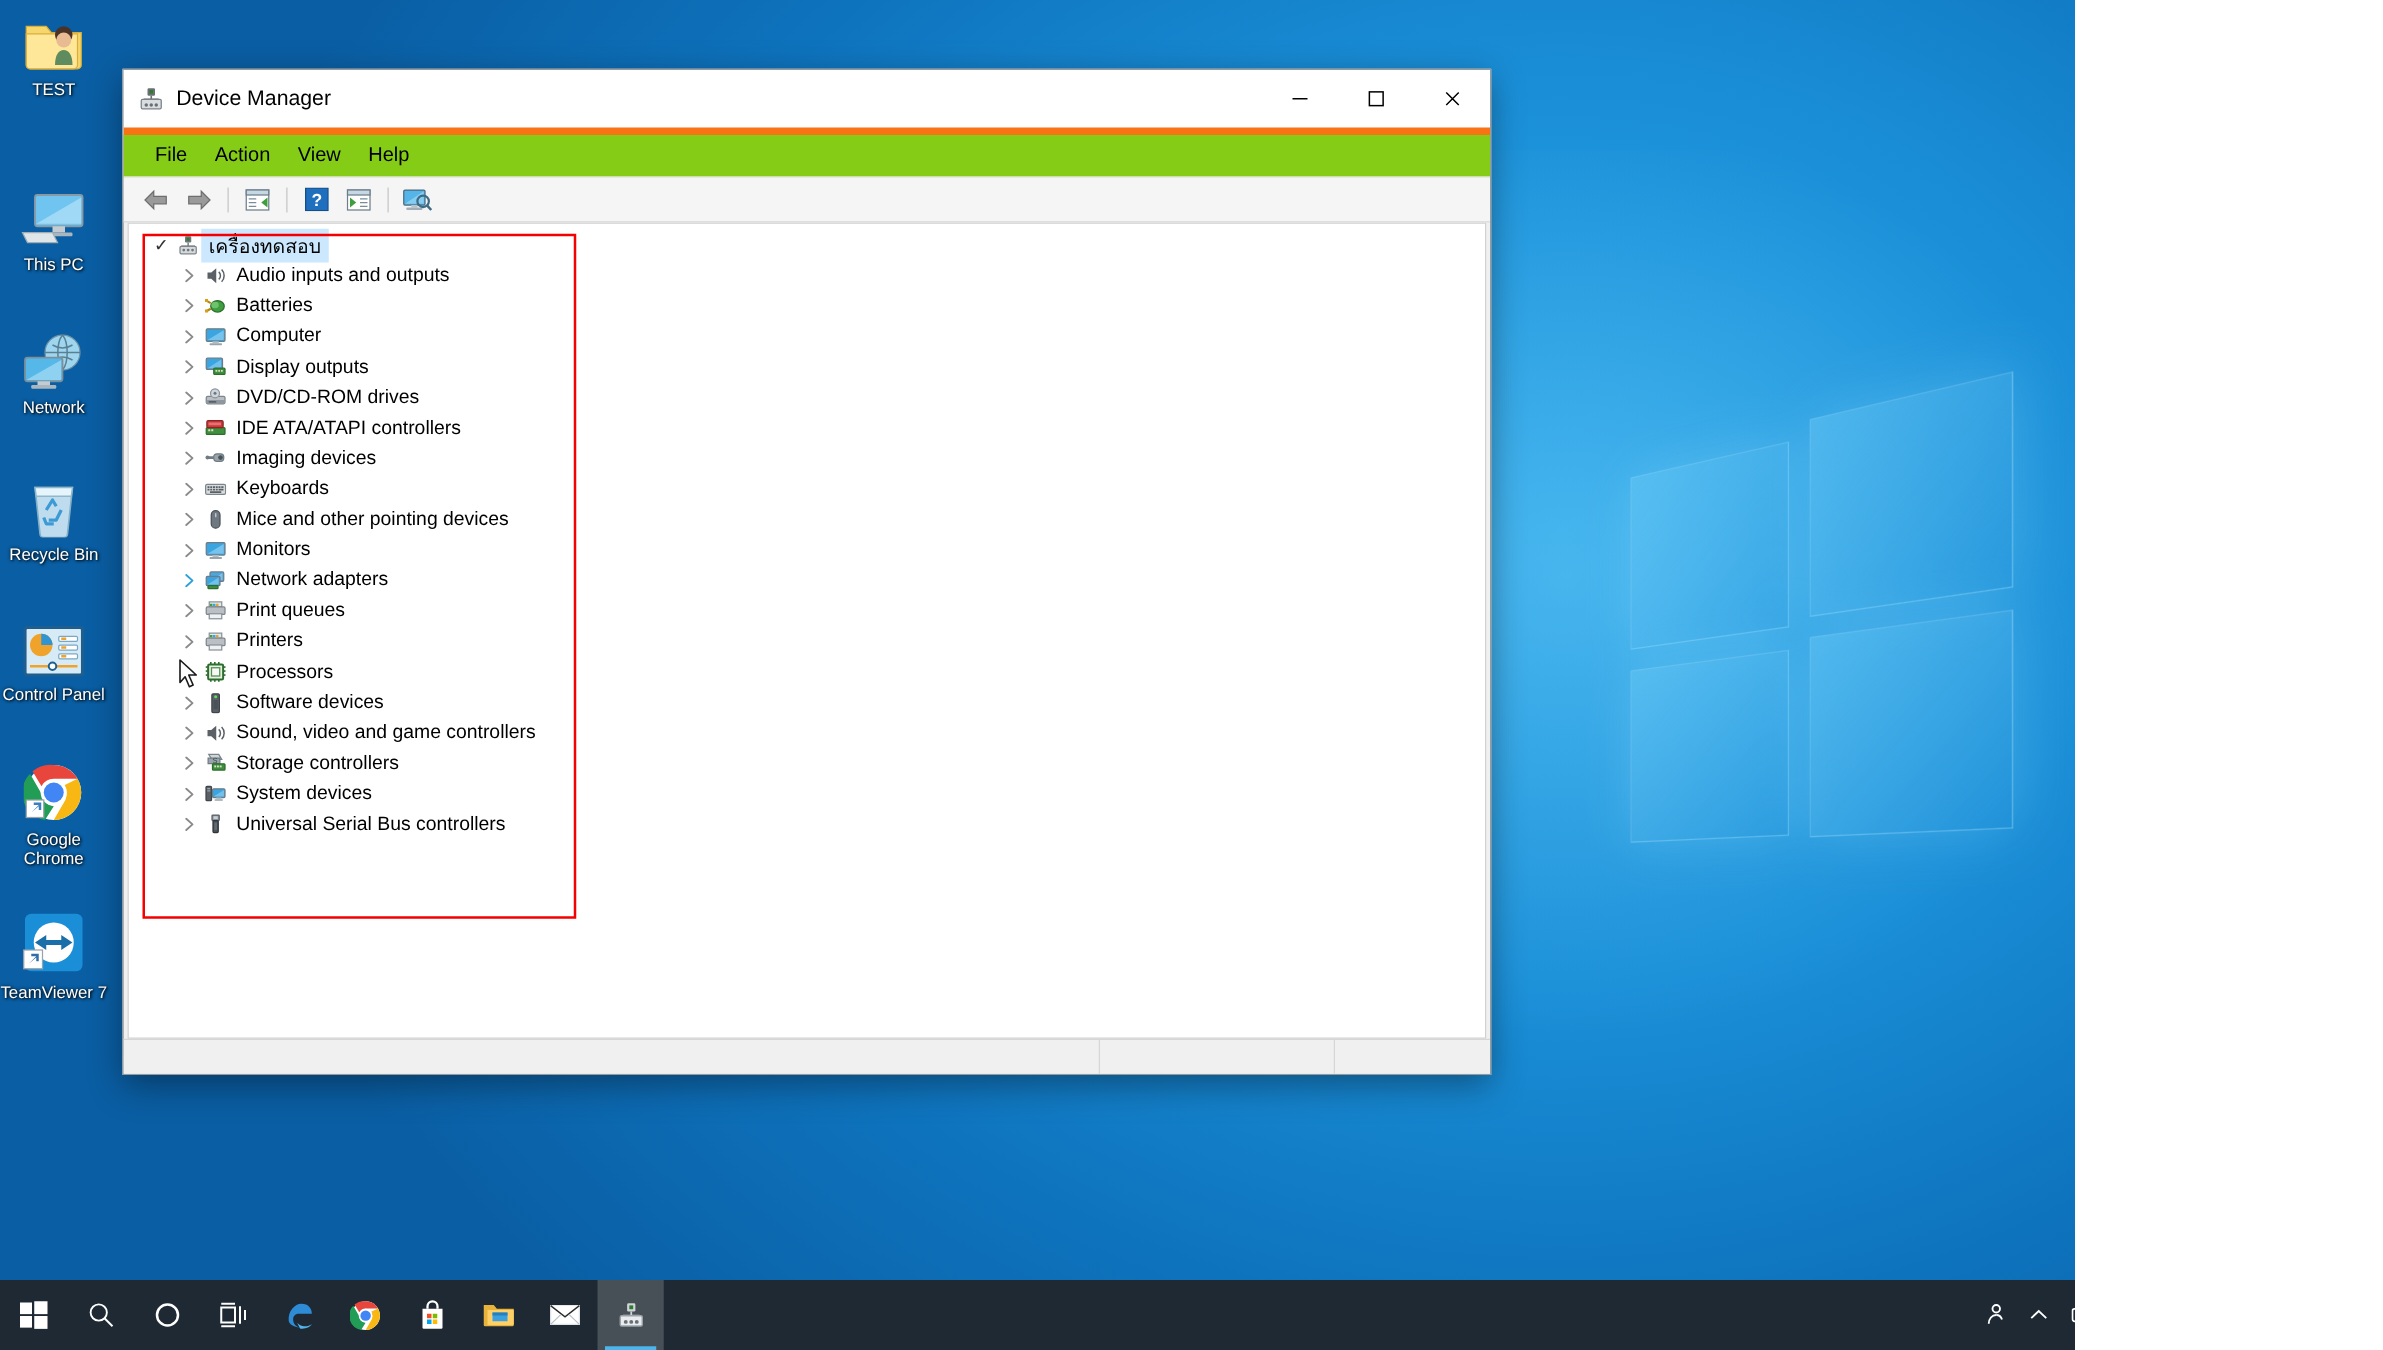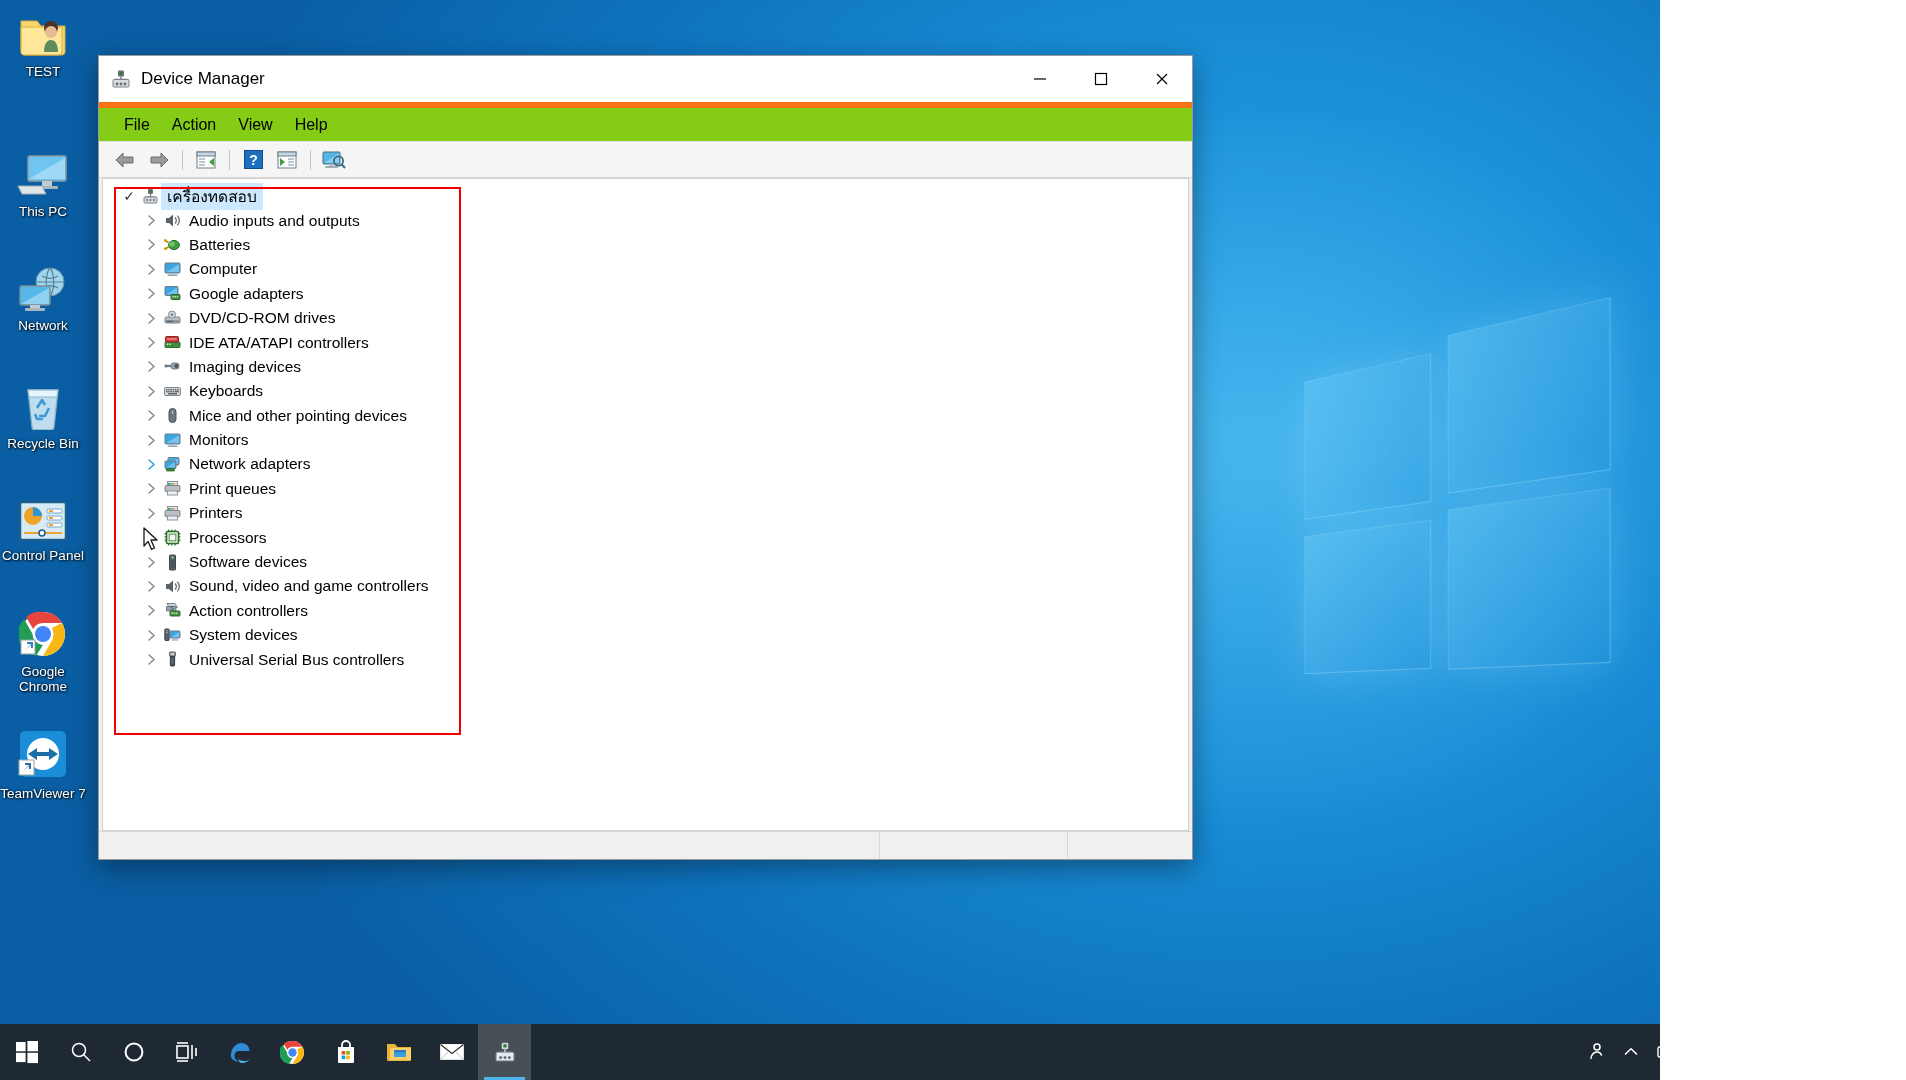--- a/index.html
+++ b/index.html
@@ -478,21 +478,21 @@
             <span class="ico">
               <svg width="17" height="17" viewBox="0 0 17 17">
                 <rect x="1" y="1.5" width="13" height="9" rx="1" fill="#3aa5e0" stroke="#6f7b84"></rect>
                 <path d="M2 9.5L13 2.5v7z" fill="#a9dcf5" opacity=".5"></path>
                 <rect x="7" y="9.5" width="9" height="5" rx=".8" fill="#3f8f3f" stroke="#2c6e2c"></rect>
                 <rect x="8.4" y="11" width="1.4" height="1.4" fill="#d8e2c0"></rect>
                 <rect x="10.6" y="11" width="1.4" height="1.4" fill="#d8e2c0"></rect>
                 <rect x="12.8" y="11" width="1.4" height="1.4" fill="#d8e2c0"></rect>
               </svg>
             </span>
-            <span class="tlabel">Google adapters</span>
+            <span class="tlabel">Display outputs</span>
           </div>
           <div class="trow child">
             <span class="chev">
               <svg width="9" height="11" viewBox="0 0 9 11">
                 <path d="M2 1l5 4.5L2 10" fill="none" stroke="currentColor" stroke-width="1.5" stroke-linecap="round" stroke-linejoin="round"></path>
               </svg>
             </span>
             <span class="ico">
               <svg width="17" height="17" viewBox="0 0 17 17">
                 <rect x="1" y="7" width="15" height="6" rx="1.2" fill="#b9bfc4" stroke="#7d858c"></rect>
@@ -715,21 +715,21 @@
               <svg width="17" height="17" viewBox="0 0 17 17">
                 <path d="M3 1.5h8l2.4 4H5.4z" fill="#cfd6db" stroke="#7d858c"></path>
                 <path d="M2.5 4.5h9.4v4.4H2.5z" fill="#9aa4ab" stroke="#6f7b84"></path>
                 <text x="6" y="8.4" font-size="6" font-family="Liberation Sans, sans-serif" fill="#3f464b">S</text>
                 <rect x="6" y="9" width="10" height="5" rx=".7" fill="#3f8f3f" stroke="#2c6e2c"></rect>
                 <rect x="7.4" y="10.4" width="1.5" height="1.5" fill="#d8e2c0"></rect>
                 <rect x="9.6" y="10.4" width="1.5" height="1.5" fill="#d8e2c0"></rect>
                 <rect x="11.8" y="10.4" width="1.5" height="1.5" fill="#d8e2c0"></rect>
               </svg>
             </span>
-            <span class="tlabel">Action controllers</span>
+            <span class="tlabel">Storage controllers</span>
           </div>
           <div class="trow child">
             <span class="chev">
               <svg width="9" height="11" viewBox="0 0 9 11">
                 <path d="M2 1l5 4.5L2 10" fill="none" stroke="currentColor" stroke-width="1.5" stroke-linecap="round" stroke-linejoin="round"></path>
               </svg>
             </span>
             <span class="ico">
               <svg width="17" height="17" viewBox="0 0 17 17">
                 <rect x="0.8" y="2" width="4.4" height="11.5" rx=".8" fill="#5a6066" stroke="#3f464b"></rect>

